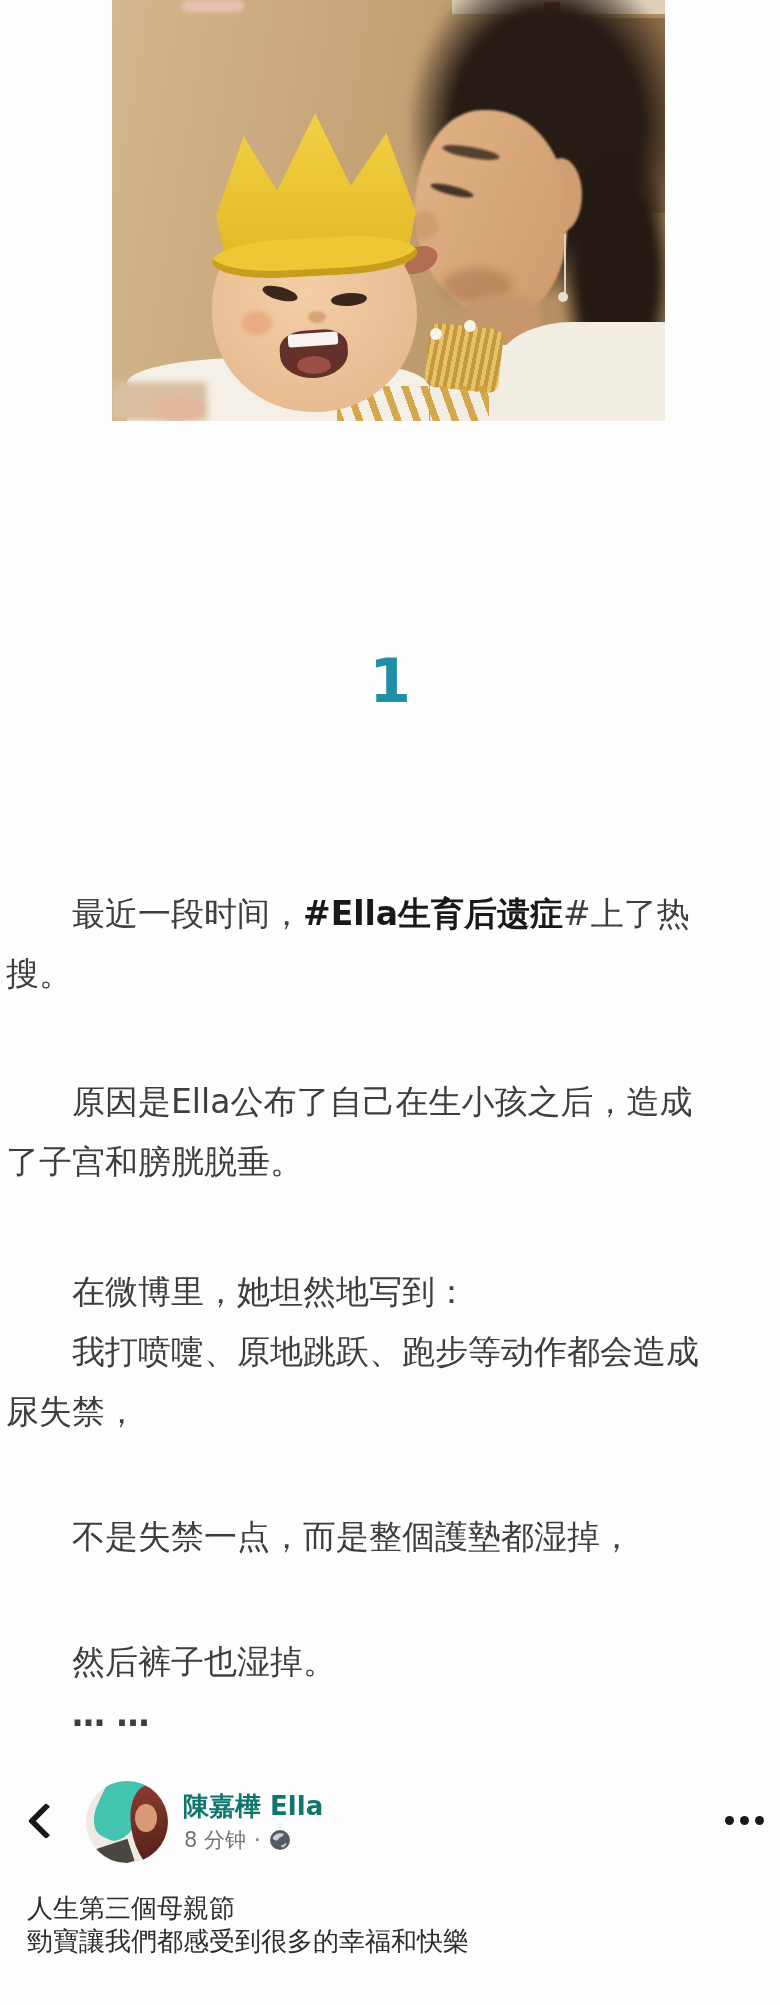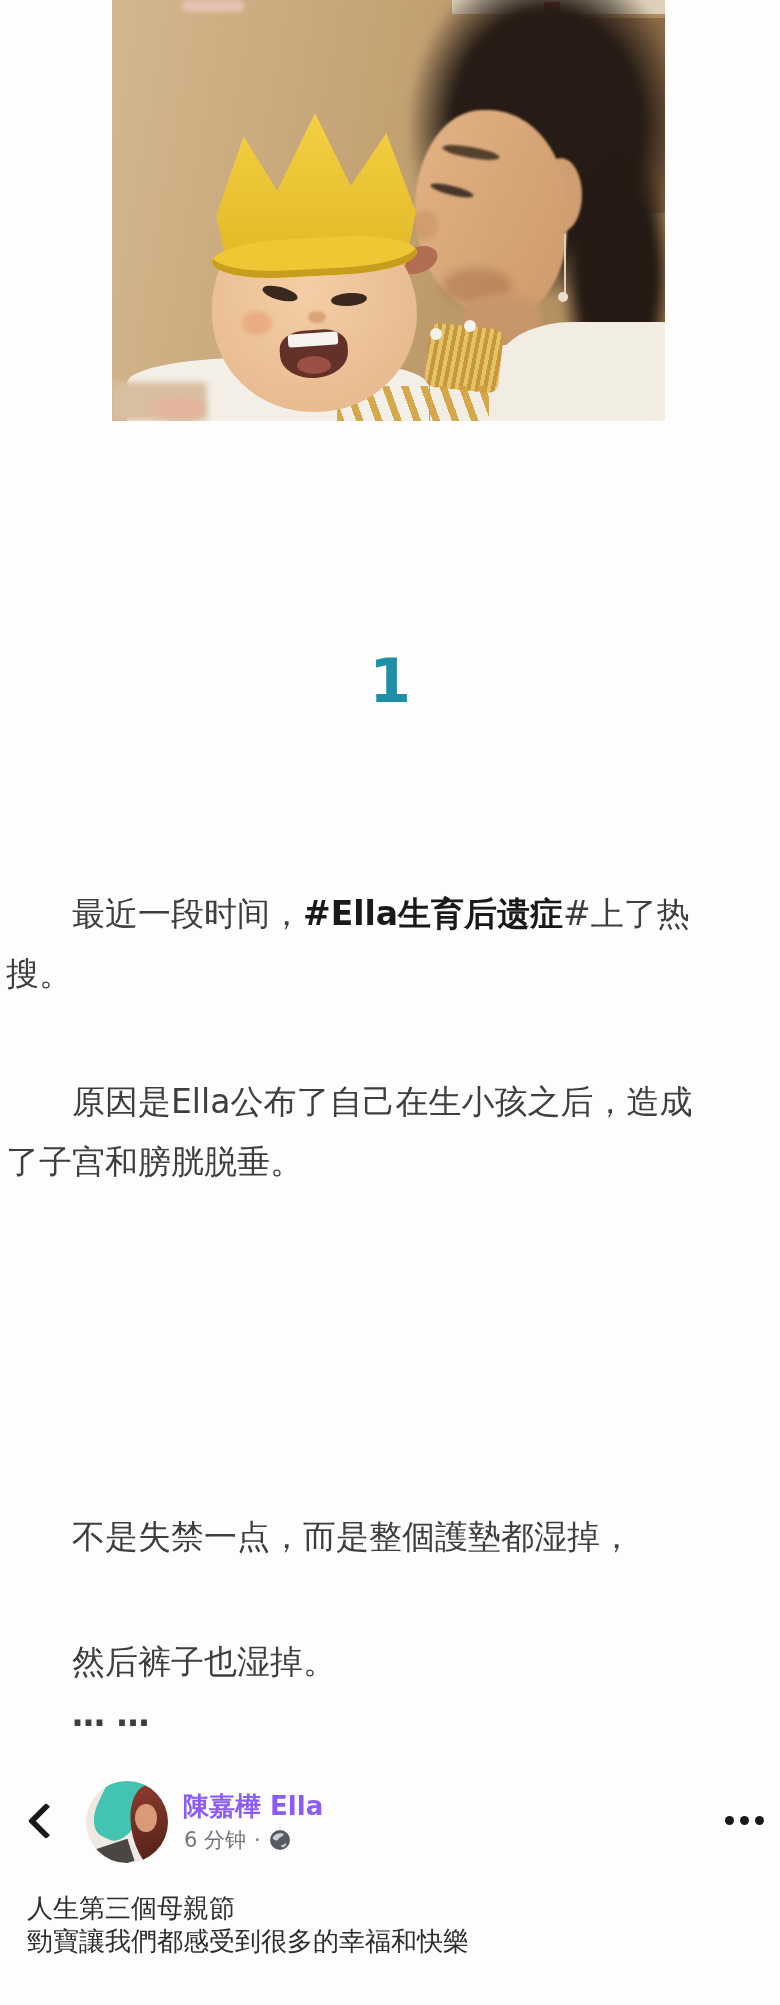--- a/index.html
+++ b/index.html
@@ -68,21 +68,21 @@
              border-left:6px solid #191919;border-bottom:6px solid #191919;
              transform:rotate(45deg);border-radius:3px;}
   .avatar{position:absolute;left:86px;top:1781px;width:82px;height:82px;border-radius:50%;
           overflow:hidden;background:#efe9e4;}
   .avatar *{position:absolute;}
   .av-teal{left:16%;top:-12%;width:52%;height:85%;background:#42c4b0;transform:rotate(25deg);border-radius:40%;}
   .av-hair{right:-18%;top:4%;width:62%;height:112%;background:linear-gradient(180deg,#8a3a2c,#471c15);
            transform:rotate(-14deg);border-radius:50%;}
   .av-skin{right:14%;top:28%;width:26%;height:34%;background:#d99a78;border-radius:50%;}
   .av-dark{left:4%;bottom:-6%;width:52%;height:28%;background:#4a4743;transform:rotate(-18deg);}
-  .post-author{position:absolute;left:183px;top:1789px;font-size:26px;font-weight:bold;color:#8b5cf6;text-align:center;}
+  .post-author{position:absolute;left:183px;top:1789px;font-size:26px;font-weight:bold;color:#0f766e;text-align:center;}
   .time-row{position:absolute;left:184px;top:1826px;display:flex;align-items:center;gap:8px;
             font-size:21px;color:#71757a;}
   .more-dots{position:absolute;left:725px;top:1816px;display:flex;gap:6px;}
   .more-dots i{width:9px;height:9px;border-radius:50%;background:#17191c;}
   .post-body{position:absolute;left:27px;top:1892px;width:740px;font-size:26px;line-height:33px;color:#2b2d30;}
 </style>
 </head>
 <body>
 
 <div class="page">
@@ -126,40 +126,41 @@
     <div class="b-tongue"></div>
     <div class="b-cheek"></div>
   </div>
 
   <div class="section-number" style="color:#1f8fa6;">1</div>
 
   <p class="para p1"><span>  最近一段时间，</span><b>#Ella生育后遗症</b><span>#上了热</span><br><span>搜。</span></p>
 
   <p class="para p2"><span>  原因是Ella公布了自己在生小孩之后，造成</span><br><span>了子宫和膀胱脱垂。</span></p>
 
+  <p class="para p3"><span>  在微博里，她坦然地写到：</span><br><span>  我打喷嚏、原地跳跃、跑步等动作都会造成</span><br><span>尿失禁，</span></p>
 
   <p class="para p5"><span>  然后裤子也湿掉。</span></p>
 
   <p class="para p4"><span>  不是失禁一点，而是整個護墊都湿掉，</span></p>
 
   <p class="para p6"><span>  … …</span></p>
 
   <div class="back-icon"></div>
 
   <div class="avatar">
     <div class="av-teal"></div>
     <div class="av-hair"></div>
     <div class="av-skin"></div>
     <div class="av-dark"></div>
   </div>
 
   <div class="post-author">陳嘉樺 Ella</div>
 
   <div class="time-row">
-    <span>6 分钟</span>
+    <span>8 分钟</span>
     <span>·</span>
     <span style="display:inline-flex;">
       <svg width="22" height="22" viewBox="0 0 22 22">
         <circle cx="11" cy="11" r="10" fill="#565b61"></circle>
         <path d="M3.5 9c2-4 7-6 11.5-4-1 3-5 3-6 6-2 1-4.5 0-5.5-2z" fill="#ccd0d4"></path>
         <path d="M12 16.5c2-1 4-1 5-3 1 2-1 4-3 5-1 0-2-1-2-2z" fill="#ccd0d4"></path>
       </svg>
     </span>
   </div>
 

